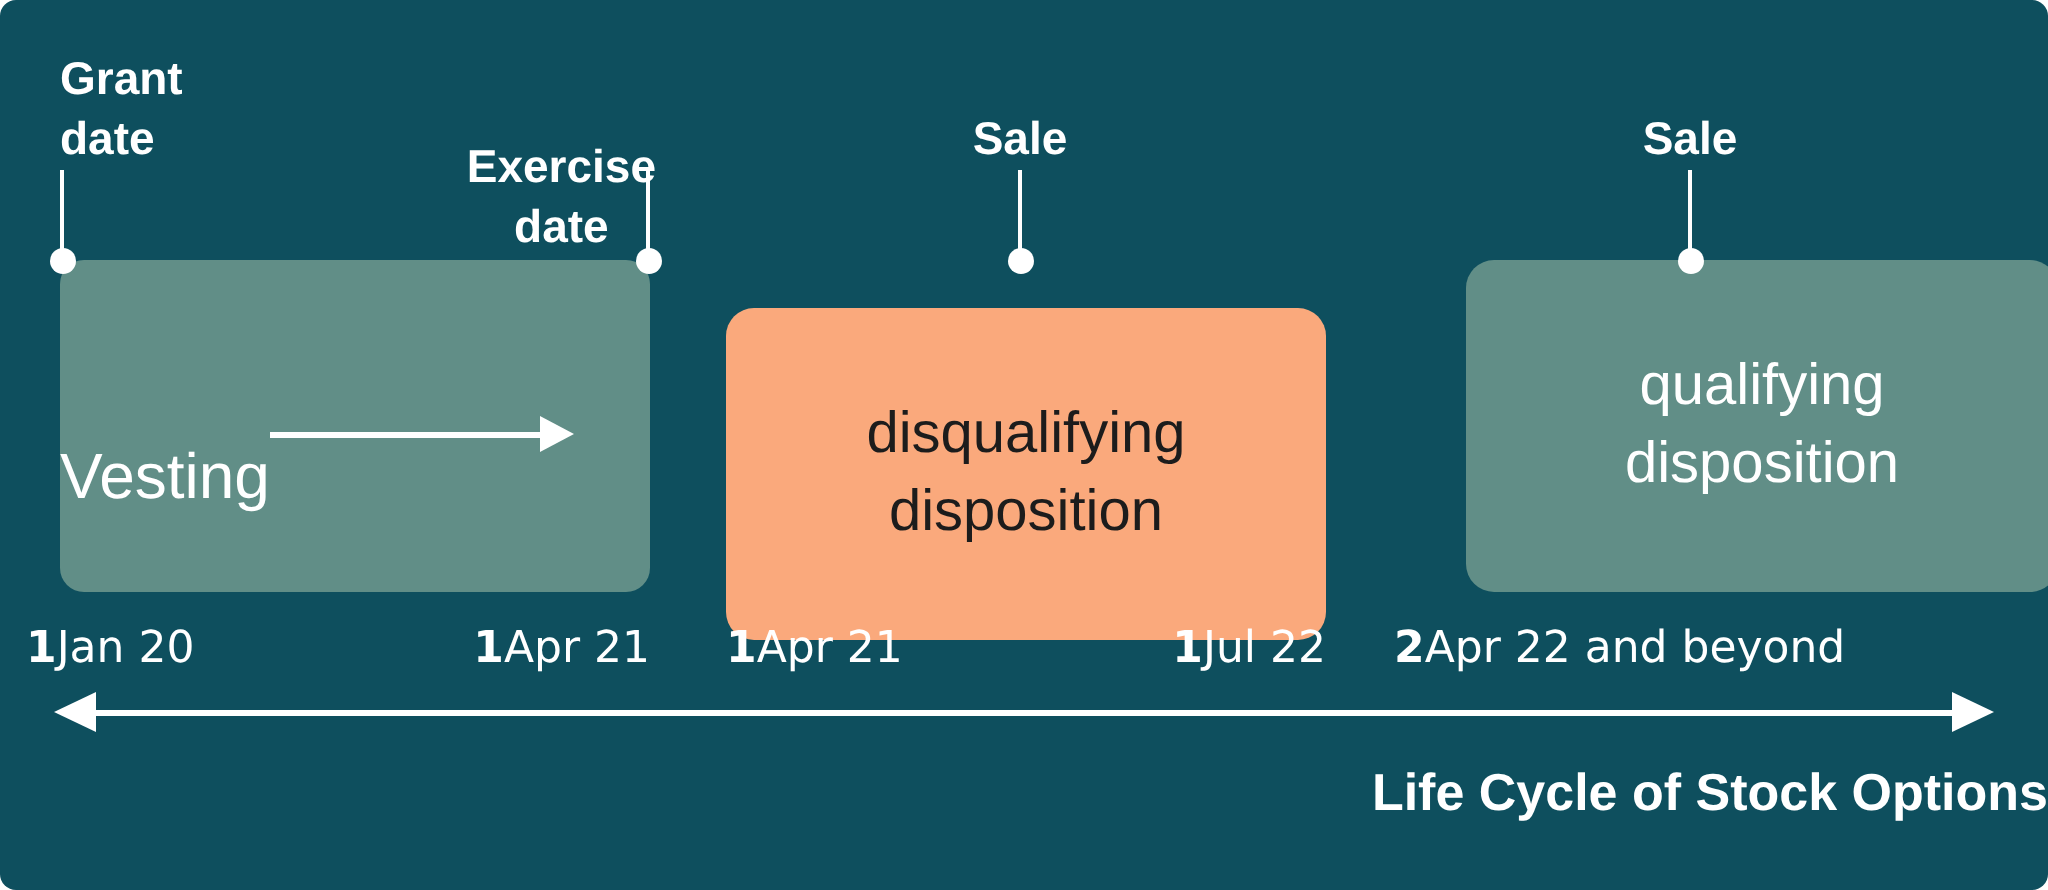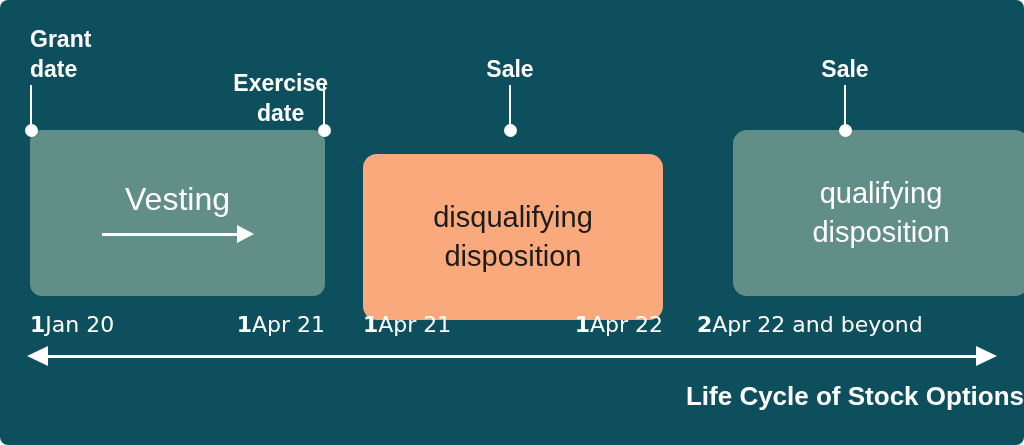--- a/index.html
+++ b/index.html
@@ -70,21 +70,21 @@
     font-weight: 400;
     font-size: 29px;
     line-height: 39px;
     text-align: center;
     white-space: pre-line;
   }
   .phase-disqualifying .phase-label { color: var(--text-dark); }
   .phase-qualifying .phase-label,
   .phase-vesting .phase-label { color: var(--text-light); }
 
-  .phase-vesting { flex-direction: column; justify-content: flex-start; }
+  .phase-vesting { justify-content: flex-start; }
   .phase-vesting .phase-label { font-size: 32px; line-height: 38px; margin-top: 50px; }
   .vesting-arrow {
     margin-top: 8px;
     width: 152px; height: 16px;
     display: flex; align-items: center;
   }
   .vesting-arrow .shaft { flex: 1; height: 3px; background: var(--text-light); }
   .vesting-arrow .head {
     width: 0; height: 0;
     border-left: 17px solid var(--text-light);
@@ -94,21 +94,21 @@
 
   
   .date-label {
     position: absolute; top: 312px;
     color: var(--text-light);
     font-family: "DejaVu Sans", sans-serif;
     font-size: 22px; line-height: 26px;
     white-space: nowrap;
   }
   .date-label .marker { font-weight: 700; }
-  .dl-1 { left: 30px; }
+  .dl-1 { left: 13px; }
   .dl-2 { right: 699px; }
   .dl-3 { left: 363px; }
   .dl-4 { right: 361px; }
   .dl-5 { left: 697px; text-align: center; }
 
   
   .timeline-shaft {
     position: absolute; left: 44px; right: 44px; top: 355px; height: 3px;
     background: var(--text-light);
   }
@@ -172,21 +172,21 @@
   <div class="date-label dl-1">
     <span class="marker">1</span><span>Jan 20</span>
   </div>
   <div class="date-label dl-2">
     <span class="marker">1</span><span>Apr 21</span>
   </div>
   <div class="date-label dl-3">
     <span class="marker">1</span><span>Apr 21</span>
   </div>
   <div class="date-label dl-4">
-    <span class="marker">1</span><span>Apr 22</span>
+    <span class="marker">1</span><span>Jul 22</span>
   </div>
   <div class="date-label dl-5">
     <span class="marker">2</span><span>Apr 22 and beyond</span>
   </div>
 
   <div class="timeline-shaft"></div>
   <div class="timeline-head th-left"></div>
   <div class="timeline-head th-right"></div>
 
   <div class="diagram-title">Life Cycle of Stock Options</div>

